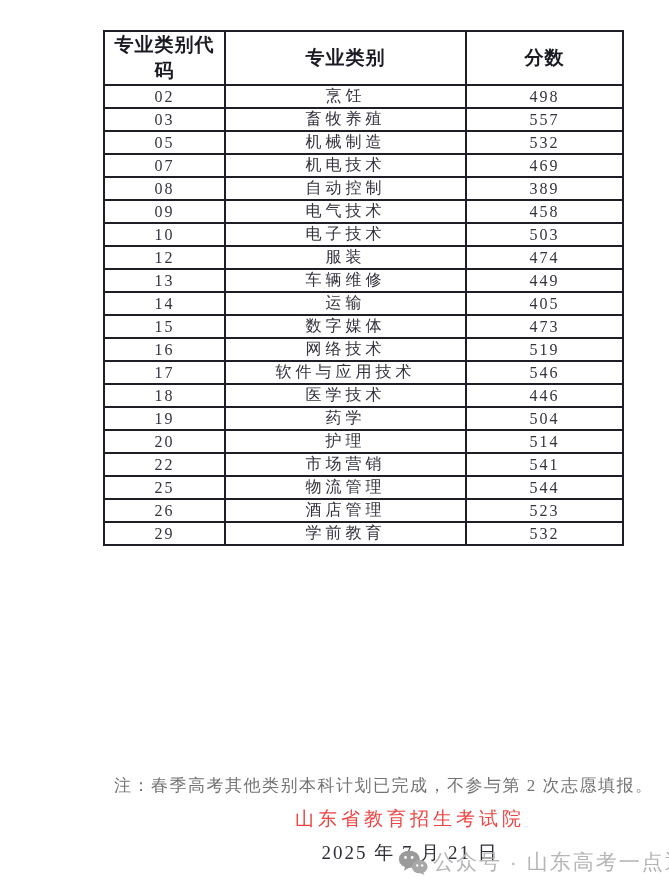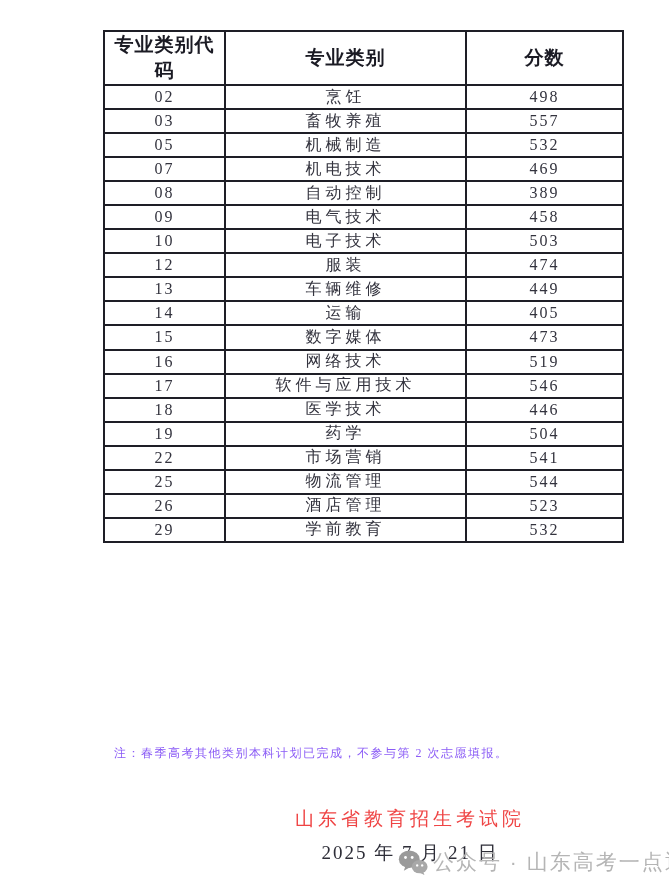--- a/index.html
+++ b/index.html
@@ -45,24 +45,24 @@
   }
   table.score-table td {
     font-size: 16px;
     color: #33333e;
   }
   td.cell-category { letter-spacing: 4px; font-family: Liberation Mono, monospace; }
   td.cell-code, td.cell-score { letter-spacing: 2px; margin-top: 20px; }
   .note-line {
     position: absolute;
     left: 114px;
-    top: 745px;
+    top: 774px;
     width: 520px;
-    font-size: 12px;
-    color: #8b5cf6;
+    font-size: 17px;
+    color: #737373;
     letter-spacing: 1.5px;
     white-space: nowrap;
   }
   .footer-issuer {
     position: absolute;
     top: 806px;
     left: 410px;
     transform: translateX(-50%);
     font-size: 19px;
     color: #ef4444;
@@ -202,20 +202,25 @@
           <td class="cell-category">医学技术</td>
           <td class="cell-score">446</td>
         </tr>
 
         <tr>
           <td class="cell-code">19</td>
           <td class="cell-category">药学</td>
           <td class="cell-score">504</td>
         </tr>
 
+        <tr>
+          <td class="cell-code">20</td>
+          <td class="cell-category">护理</td>
+          <td class="cell-score">514</td>
+        </tr>
 
         <tr>
           <td class="cell-code">22</td>
           <td class="cell-category">市场营销</td>
           <td class="cell-score">541</td>
         </tr>
 
 
         <tr>
           <td class="cell-code">25</td>

